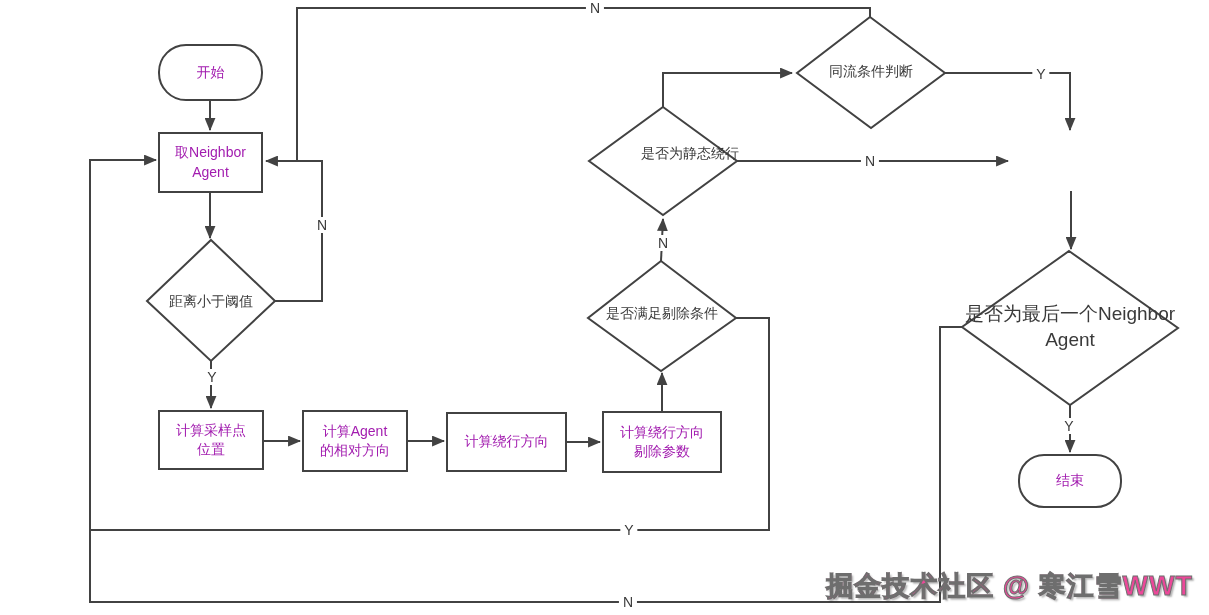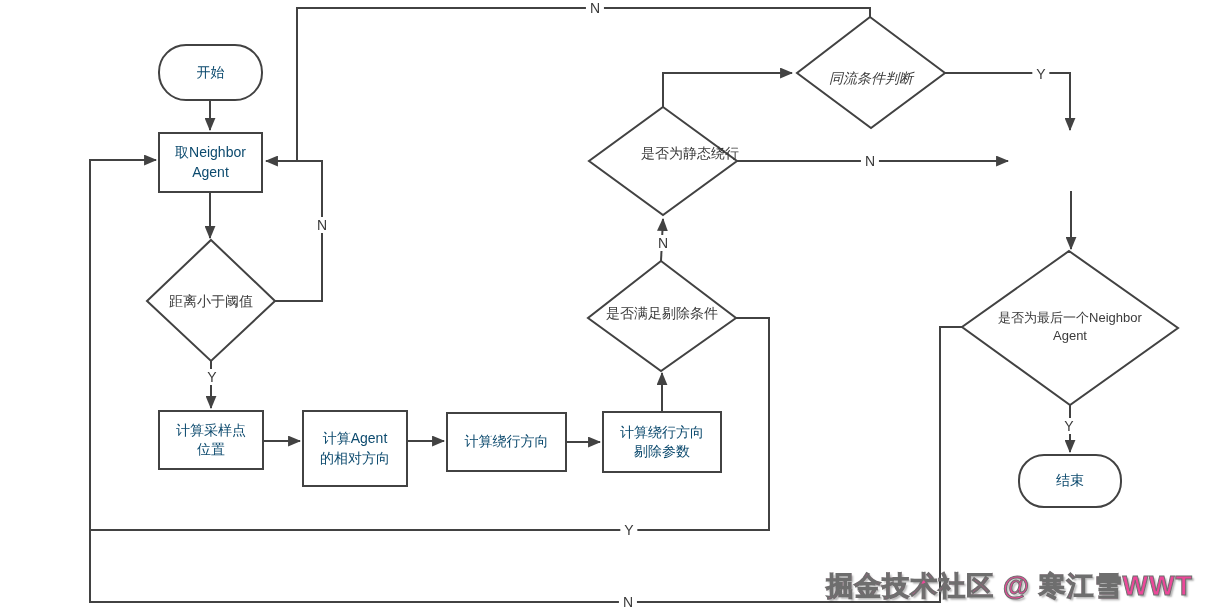--- a/index.html
+++ b/index.html
@@ -7,21 +7,21 @@
     position:relative;width:1209px;height:615px;background:#ffffff;
     font-family:"Liberation Sans","DejaVu Sans",sans-serif;
     overflow:hidden;
   }
   .stage svg{position:absolute;left:0;top:0;}
   .edge{fill:none;stroke:#424242;stroke-width:2;}
   .shape{fill:#ffffff;stroke:#424242;stroke-width:2;}
   .node{
     position:absolute;display:flex;flex-direction:column;align-items:center;
     justify-content:center;background:#ffffff;border:2px solid #424242;
-    box-sizing:border-box;color:#0c4a6e;font-size:14px;line-height:1.38;
+    box-sizing:border-box;color:#a21caf;font-size:14px;line-height:1.38;
     text-align:center;
   }
   .terminal{border-radius:28px;}
   .dlabel{
     position:absolute;transform:translate(-50%,-50%);color:#3a3a3a;
     font-size:14px;line-height:1.35;text-align:center;white-space:nowrap;
   }
   .edge-label{
     position:absolute;transform:translate(-50%,-50%);background:#ffffff;
     color:#3a3a3a;font-size:14px;line-height:1;padding:1px 4px;
@@ -76,21 +76,21 @@
   <div class="node" style="left:158px;top:132px;width:105px;height:61px;align-items:center;">
     <span>取Neighbor</span>
     <span>Agent</span>
   </div>
 
   <div class="node" style="left:158px;top:410px;width:106px;height:60px;">
     <span>计算采样点</span>
     <span>位置</span>
   </div>
 
-  <div class="node" style="left:302px;top:410px;width:106px;height:77px;">
+  <div class="node" style="left:302px;top:410px;width:106px;height:62px;">
     <span>计算Agent</span>
     <span>的相对方向</span>
   </div>
 
   <div class="node" style="left:446px;top:412px;width:121px;height:60px;">
     <span>计算绕行方向</span>
   </div>
 
   <div class="node" style="left:602px;top:411px;width:120px;height:62px;">
     <span>计算绕行方向</span>
@@ -101,23 +101,23 @@
   <div class="node terminal" style="left:1018px;top:454px;width:104px;height:54px;border-radius:26px;">
     <span>结束</span>
   </div>
 
   <div class="dlabel" style="left:211px;top:301px;">距离小于阈值</div>
 
   <div class="dlabel" style="left:662px;top:313px;">是否满足剔除条件</div>
 
   <div class="dlabel" style="left:663px;top:153px;margin-left:27px;">是否为静态绕行</div>
 
-  <div class="dlabel" style="left:871px;top:78px;font-style:italic;">同流条件判断</div>
+  <div class="dlabel" style="left:871px;top:71px;">同流条件判断</div>
 
-  <div class="dlabel" style="left:1070px;top:327px;font-size:13px;">
+  <div class="dlabel" style="left:1070px;top:327px;font-size:19px;">
     <div>是否为最后一个Neighbor</div>
     <div>Agent</div>
   </div>
 
   <span class="edge-label" style="left:595px;top:8px;">N</span>
   <span class="edge-label" style="left:322px;top:225px;">N</span>
   <span class="edge-label" style="left:212px;top:377px;">Y</span>
   <span class="edge-label" style="left:663px;top:243px;">N</span>
   <span class="edge-label" style="left:870px;top:161px;">N</span>
   <span class="edge-label" style="left:1041px;top:74px;">Y</span>

